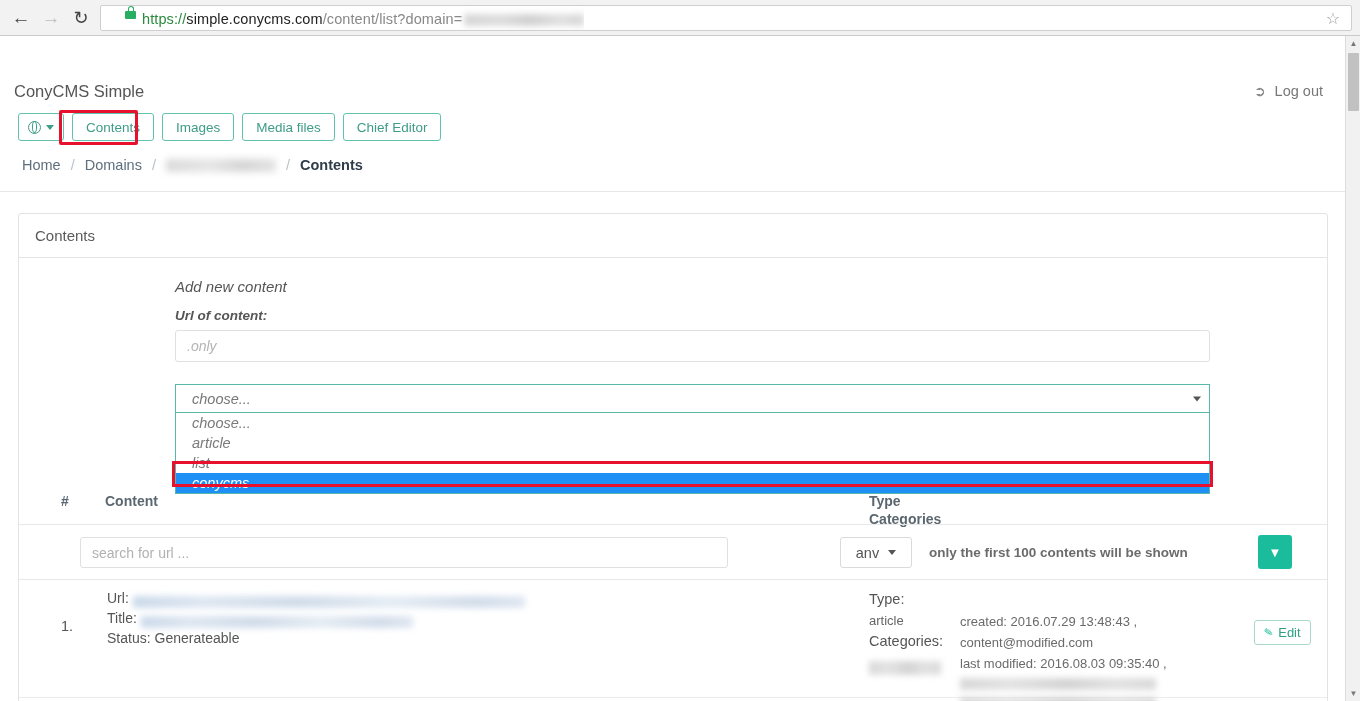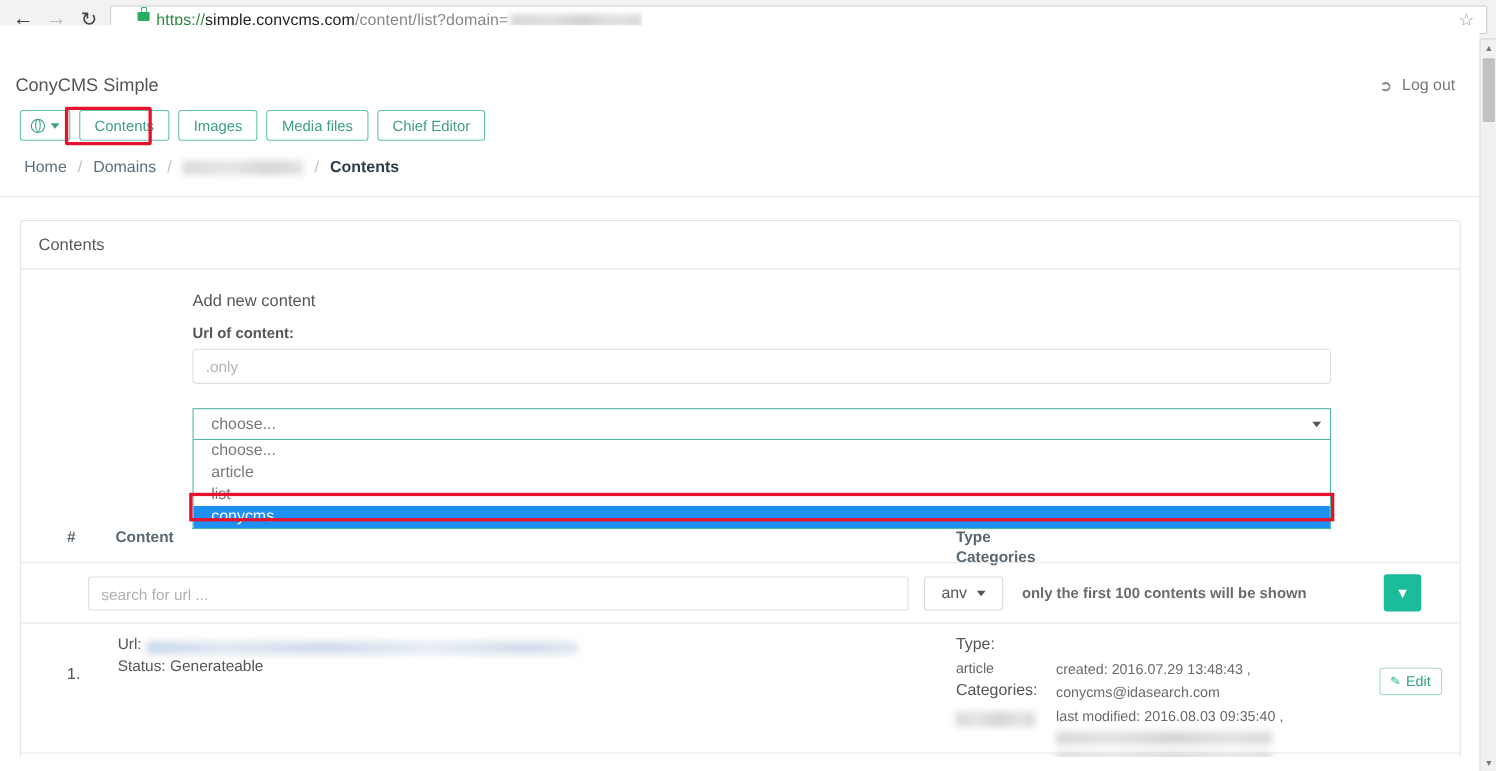--- a/index.html
+++ b/index.html
@@ -62,21 +62,21 @@
   }
   .star-btn {
     width: 28px; height: 26px; margin-left: auto;
     display: flex; align-items: center; justify-content: center;
     color: #9b9b9b; font-size: 16px;
     flex: 0 0 auto;
   }
 
   
   .viewport {
-    position: absolute; left: 0; top: 23px;
+    position: absolute; left: 0; top: 36px;
     width: 1345px; height: 665px;
     background: #fff;
     overflow: hidden;
     padding-left: 28px;
   }
 
   
   .scrollbar {
     position: absolute; right: 0; top: 36px;
     width: 15px; height: 665px;
@@ -177,21 +177,21 @@
   }
   .panel-head {
     height: 44px;
     border-bottom: 1px solid #e3e3e3;
     display: flex; align-items: center;
     padding-left: 16px;
     font-size: 15px; color: #5a5a5a;
   }
 
   
-  .form-area { position: absolute; left: 156px; top: 64px; width: 1035px; }
+  .form-area { position: absolute; left: 156px; top: 64px; width: 1035px; font-style: italic; }
   .form-title { font-size: 15px; color: #555; margin-bottom: 13px; }
   .form-label { font-size: 13.5px; color: #555; font-weight: bold; margin-bottom: 7px; }
   .form-input {
     width: 1035px; height: 32px;
     border: 1px solid #e0e0e0;
     border-radius: 3px;
     background: #fff;
     font-size: 14px;
     color: #b4b4b4;
     padding: 0 11px;
@@ -257,21 +257,21 @@
   .th-categories { left: 850px; top: 18px; }
 
   .filter-row {
     position: relative;
     height: 56px;
     border-top: 1px solid #e8e8e8;
     border-bottom: 1px solid #e8e8e8;
   }
   .search-input {
     position: absolute; left: 61px; top: 12px;
-    width: 746px; height: 31px;
+    width: 648px; height: 31px;
     border: 1px solid #e0e0e0; border-radius: 3px;
     background: #fff;
     font-size: 14px; color: #b1b1b1;
     display: flex; align-items: center; padding: 0 11px;
   }
   .anv-select {
     position: absolute; left: 821px; top: 12px;
     width: 72px; height: 31px;
     border: 1px solid #dadada; border-radius: 3px;
     background: #fff;
@@ -423,39 +423,43 @@
 
       <div class="data-row">
         <div class="row-num">1.</div>
 
         <div class="row-left">
           <div class="kv">
             <span class="k">Url:</span>
             <span class="blur-bar blur-link" style="width:392px"></span>
           </div>
           <div class="kv">
+            <span class="k">Title:</span>
+            <span class="blur-bar blur-link" style="width:272px"></span>
+          </div>
+          <div class="kv">
             <span class="k">Status:</span>
             <span>Generateable</span>
           </div>
         </div>
 
         <div class="row-mid">
           <div>Type:</div>
           <div class="small">article</div>
           <div>Categories:</div>
           <div style="height:8px"></div>
           <span class="blur-bar blur-grey" style="width:72px;height:14px"></span>
         </div>
 
         <div class="row-right">
           <div>
             <span>created:</span>
             <span>2016.07.29 13:48:43 ,</span>
           </div>
-          <div>conycms@idasearch.com</div>
+          <div>content@modified.com</div>
           <div>
             <span>last modified:</span>
             <span>2016.08.03 09:35:40 ,</span>
           </div>
           <div style="height:19px;display:flex;align-items:center">
             <span class="blur-bar blur-grey" style="width:196px"></span>
           </div>
           <div style="height:19px;display:flex;align-items:center">
             <span class="blur-bar blur-grey" style="width:196px"></span>
           </div>

